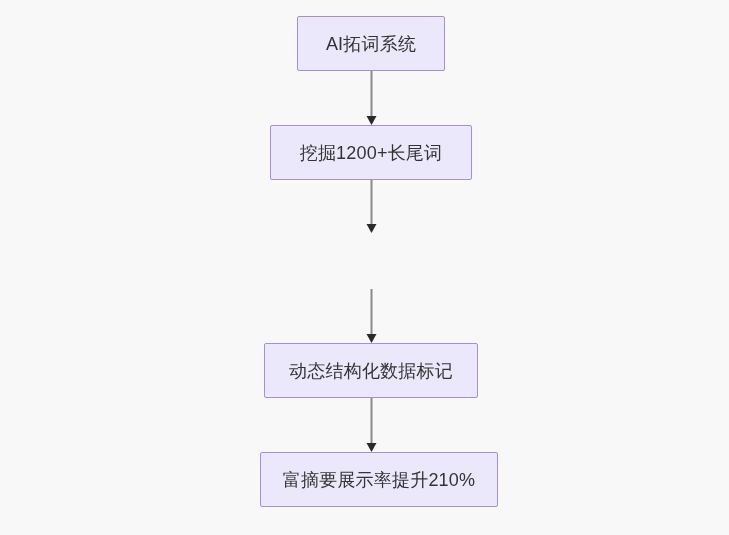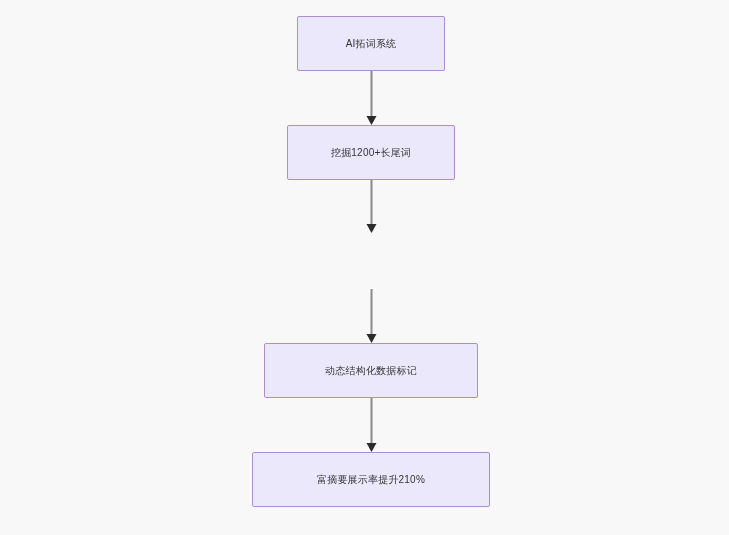--- a/index.html
+++ b/index.html
@@ -28,32 +28,32 @@
     display: flex;
     align-items: center;
     justify-content: center;
     background: #ece8fb;
     border: 1px solid #a98fd0;
     border-radius: 2px;
     transform: translateX(-50%);
     left: 371px;
   }
   .node-label {
-    font-size: 10px;
+    font-size: 18px;
     line-height: 1;
     color: #333333;
     letter-spacing: 0.2px;
     white-space: nowrap;
   }
 
   .node-1 { top: 16px;  width: 148px; height: 55px; }
-  .node-2 { top: 125px; width: 168px; height: 55px; }
+  .node-2 { top: 125px; width: 202px; height: 55px; }
   .node-3 { top: 233px; width: 224px; height: 56px; }
   .node-4 { top: 343px; width: 214px; height: 55px; }
-  .node-5 { top: 452px; width: 238px; height: 55px; }
+  .node-5 { top: 452px; width: 238px; height: 55px; margin-left: 8px; }
 
   
   .edge {
     position: absolute;
     left: 371px;
     transform: translateX(-50%);
     width: 11px;
   }
   .edge-line {
     position: absolute;

